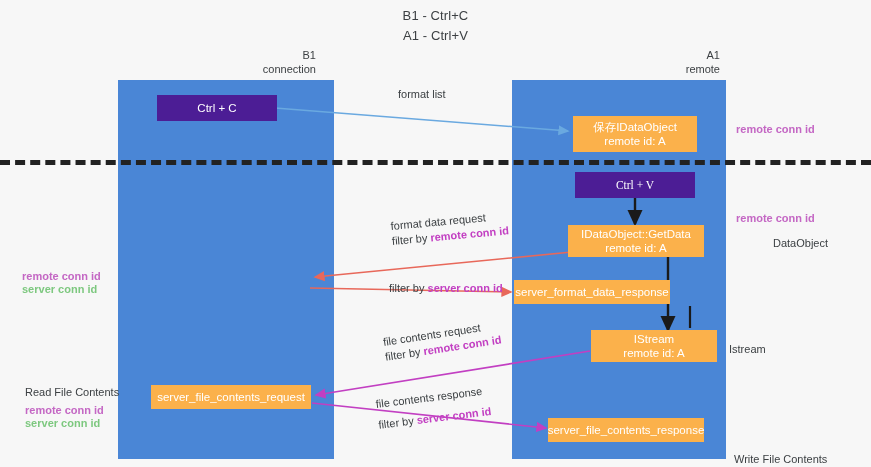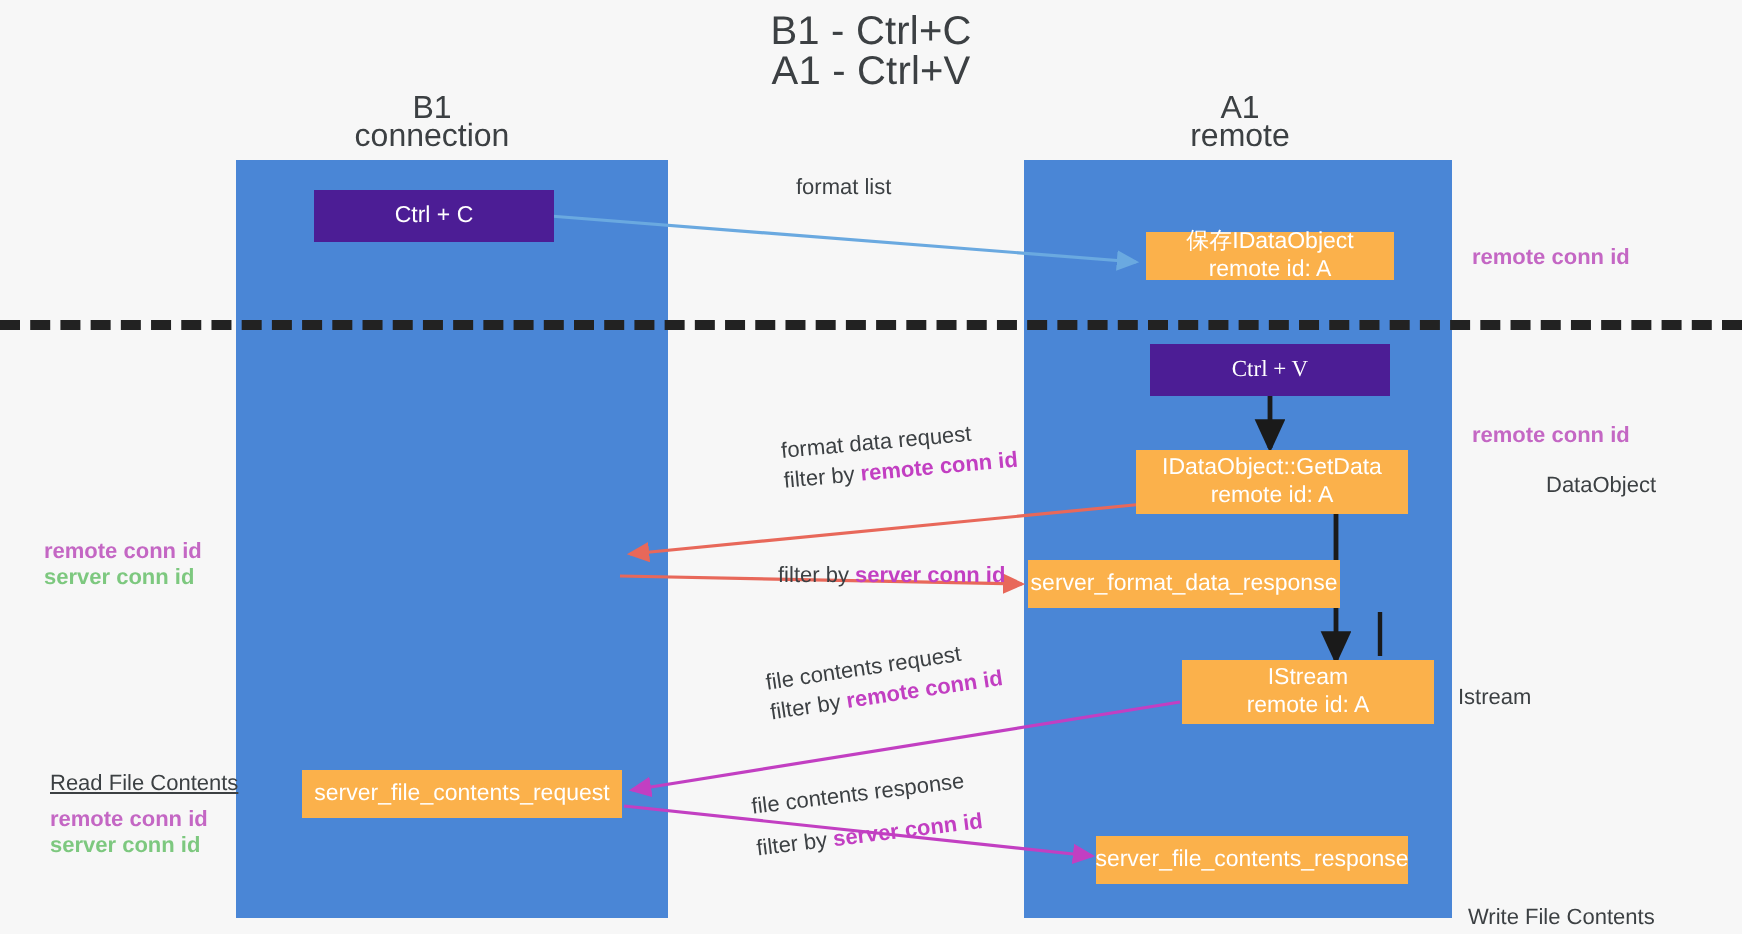--- a/index.html
+++ b/index.html
@@ -20,31 +20,31 @@
     height: 467px;
     background: #f7f7f7;
   }
 
   
   .title {
     position: absolute;
     left: 0; right: 0;
     top: 6px;
     text-align: center;
-    font-size: 20px;
+    font-size: 13px;
     color: #3c4043;
     line-height: 20px;
     letter-spacing: 0.1px;
   }
 
   
   .col-head {
     position: absolute;
-    text-align: center;
-    font-size: 16px;
+    text-align: right;
+    font-size: 11px;
     color: #3c4043;
     line-height: 14px;
     width: 200px;
   }
 
   
   .lane {
     position: absolute;
     background: #4a86d6;
   }
@@ -159,21 +159,21 @@
 
     <line x1="312" y1="403" x2="546" y2="428" stroke="#c23fc2" stroke-width="1.6" marker-end="url(#ah-mag)"></line>
   </svg>
 
   <div class="divider" style="top:160px;"></div>
 
   <div class="node green" style="left:157px; top:95px; width:120px; height:26px;">
     <span>Ctrl + C</span>
   </div>
 
-  <div class="node orange" style="left:573px; top:116px; width:124px; height:24px;">
+  <div class="node orange" style="left:573px; top:116px; width:124px; height:36px;">
     <span>保存IDataObject</span>
     <span class="l2">remote id: A</span>
   </div>
 
   <div class="node green" style="left:575px; top:172px; width:120px; height:26px;font-family:Liberation Serif, serif;">
     <span>Ctrl + V</span>
   </div>
 
   <div class="node orange" style="left:568px; top:225px; width:136px; height:32px;">
     <span>IDataObject::GetData</span>
@@ -235,17 +235,17 @@
 
   <div class="side-note plain" style="left:733px; top:236px;margin-left:40px;">DataObject</div>
 
   <div class="side-note plain" style="left:729px; top:342px;">Istream</div>
 
   <div class="side-note plain" style="left:734px; top:424px;margin-top:28px;">Write File Contents</div>
 
   <div class="side-note purple" style="left:22px; top:269px;">remote conn id</div>
   <div class="side-note green" style="left:22px; top:282px;">server conn id</div>
 
-  <div class="side-note plain" style="left:25px; top:385px;text-decoration:underline;">Read File Contents</div>
+  <div class="side-note plain" style="left:25px; top:385px;">Read File Contents</div>
   <div class="side-note purple" style="left:25px; top:403px;">remote conn id</div>
   <div class="side-note green" style="left:25px; top:416px;">server conn id</div>
 
 </div>
 
 </body></html>

